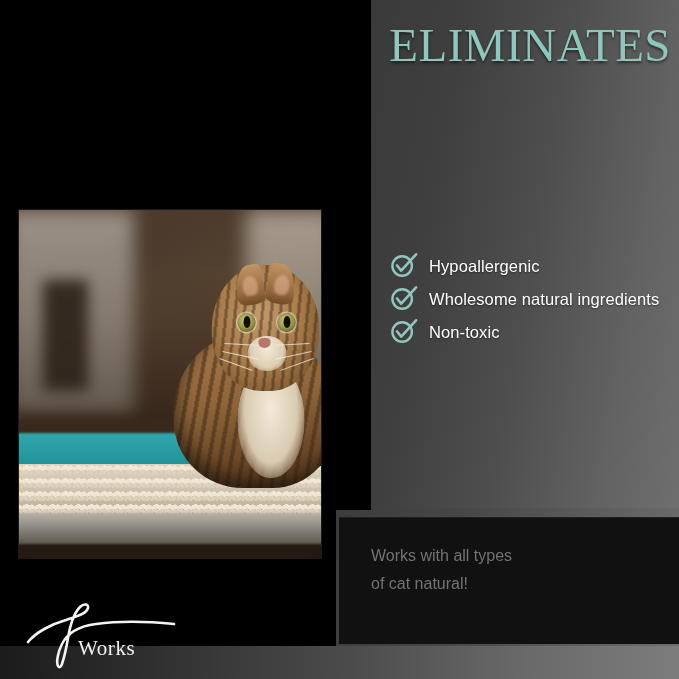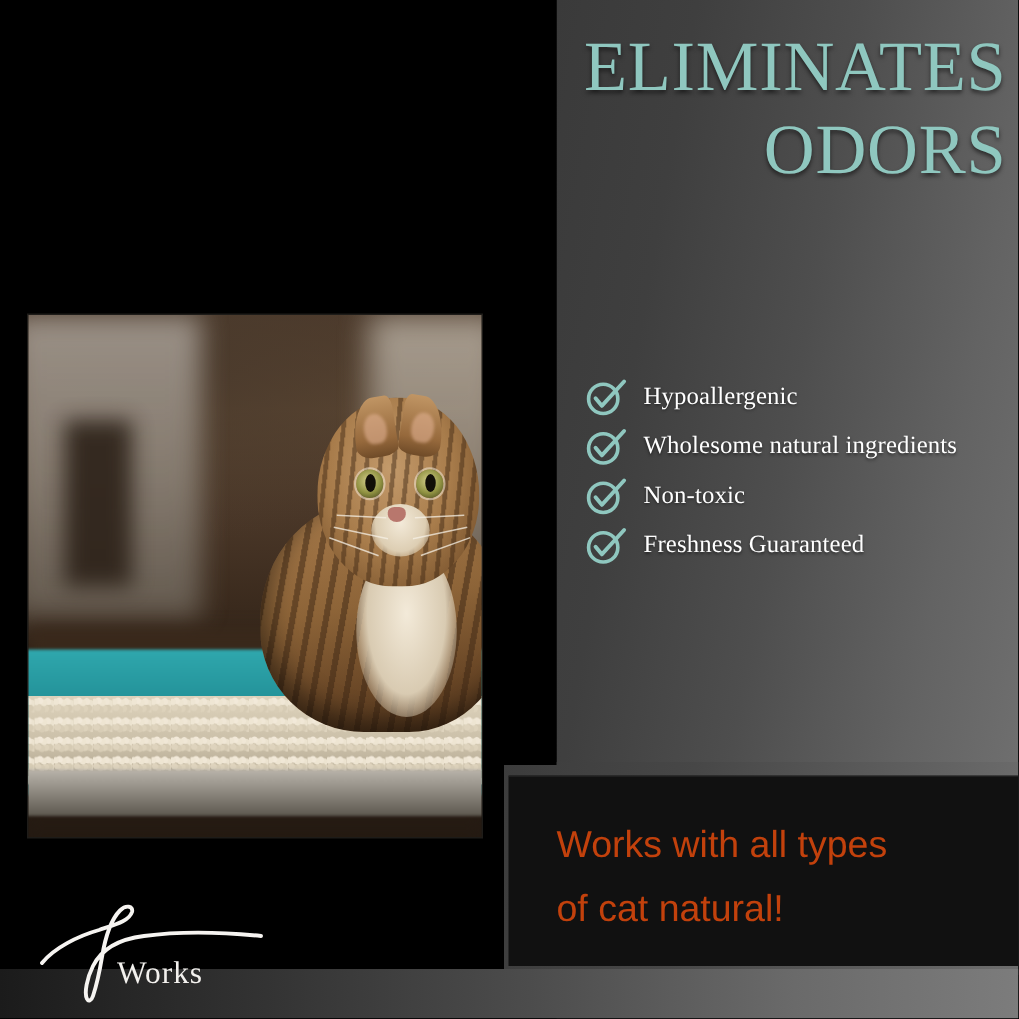--- a/index.html
+++ b/index.html
@@ -166,21 +166,21 @@
   .k-nose { position:absolute; left:44%; top:58%; width:11%; height:8%; background:#b8776d; border-radius:40% 40% 55% 55%; }
   .k-whisker { position:absolute; height:1px; background:rgba(245,240,230,.75); transform-origin:left center; }
 
   
   .bullets {
     position:absolute;
     left:390px; top:251px;
     width:272px;
     z-index:7;
   }
-  .bullet-row { display:flex; align-items:center; margin-bottom:6px;font-family:Liberation Serif, serif; }
+  .bullet-row { display:flex; align-items:flex-end; margin-bottom:6px; }
   .chk { flex:0 0 auto; width:28px; height:26px; margin-right:11px; margin-top:1px; }
   .bullet-text {
     color:#ffffff;
     font-size:16.5px;
     line-height:1.38;
     letter-spacing:.1px;
     text-shadow:0 1px 2px rgba(0,0,0,.5);
   }
 
   
@@ -189,22 +189,22 @@
     left:339px; top:517px;
     width:340px; height:127px;
     background:#111111;
     box-shadow:0 1px 0 rgba(255,255,255,.06) inset;
     z-index:8;
   }
   .callout-text {
     position:absolute;
     left:32px; top:25px;
     width:290px;
-    color:#c2410c;
-    font-size:25px;
+    color:#737373;
+    font-size:16px;
     line-height:1.72;
   }
   .callout-text span { display:block; white-space:nowrap; }
 
   
   .logo {
     position:absolute;
     left:22px; top:598px;
     width:160px; height:72px;
     z-index:9;
@@ -224,21 +224,20 @@
 <div id="canvas">
 
   <div class="gray-panel"></div>
   <div class="gray-left-bottom"></div>
   <div class="black-top-left"></div>
   <div class="black-bottom-left"></div>
   <div class="gray-bottom"></div>
 
   <div class="headline">
     <span class="hl-line">ELIMINATES</span>
-    <span class="hl-line">ODORS</span>
   </div>
 
   <div class="photo-frame">
     <div class="ph-bg"></div>
     <div class="ph-blur-wall"></div>
     <div class="ph-blur-door"></div>
     <div class="ph-blur-right"></div>
     <div class="ph-floor"></div>
     <div class="litter-box"></div>
     <div class="litter"></div>
@@ -297,29 +296,20 @@
     <div class="bullet-row">
       <span class="chk">
         <svg viewBox="0 0 30 28" width="28" height="26">
           <circle cx="13" cy="15" r="10.5" fill="none" stroke="#8fc7bf" stroke-width="2.6"></circle>
           <path d="M7.5 14.5 L12 20 L28 2.5" fill="none" stroke="#8fc7bf" stroke-width="2.8" stroke-linecap="round" stroke-linejoin="round"></path>
         </svg>
       </span>
       <span class="bullet-text">Non-toxic</span>
     </div>
 
-    <div class="bullet-row">
-      <span class="chk">
-        <svg viewBox="0 0 30 28" width="28" height="26">
-          <circle cx="13" cy="15" r="10.5" fill="none" stroke="#8fc7bf" stroke-width="2.6"></circle>
-          <path d="M7.5 14.5 L12 20 L28 2.5" fill="none" stroke="#8fc7bf" stroke-width="2.8" stroke-linecap="round" stroke-linejoin="round"></path>
-        </svg>
-      </span>
-      <span class="bullet-text">Freshness Guaranteed</span>
-    </div>
 
   </div>
 
   <div class="callout">
     <div class="callout-text">
       <span>Works with all types</span>
       <span>of cat natural!</span>
     </div>
   </div>
 

